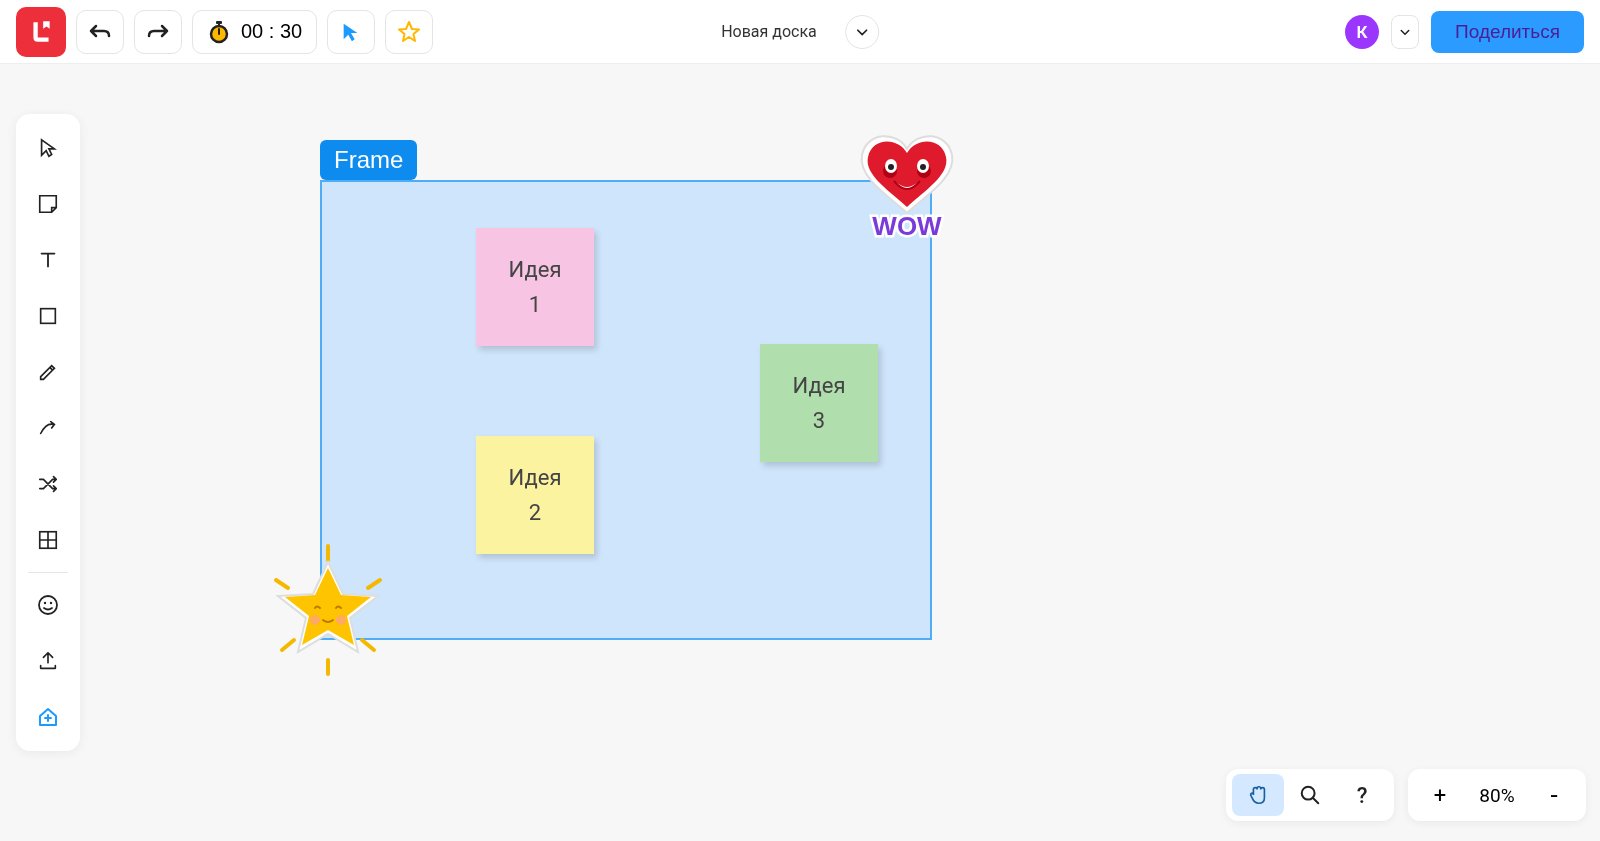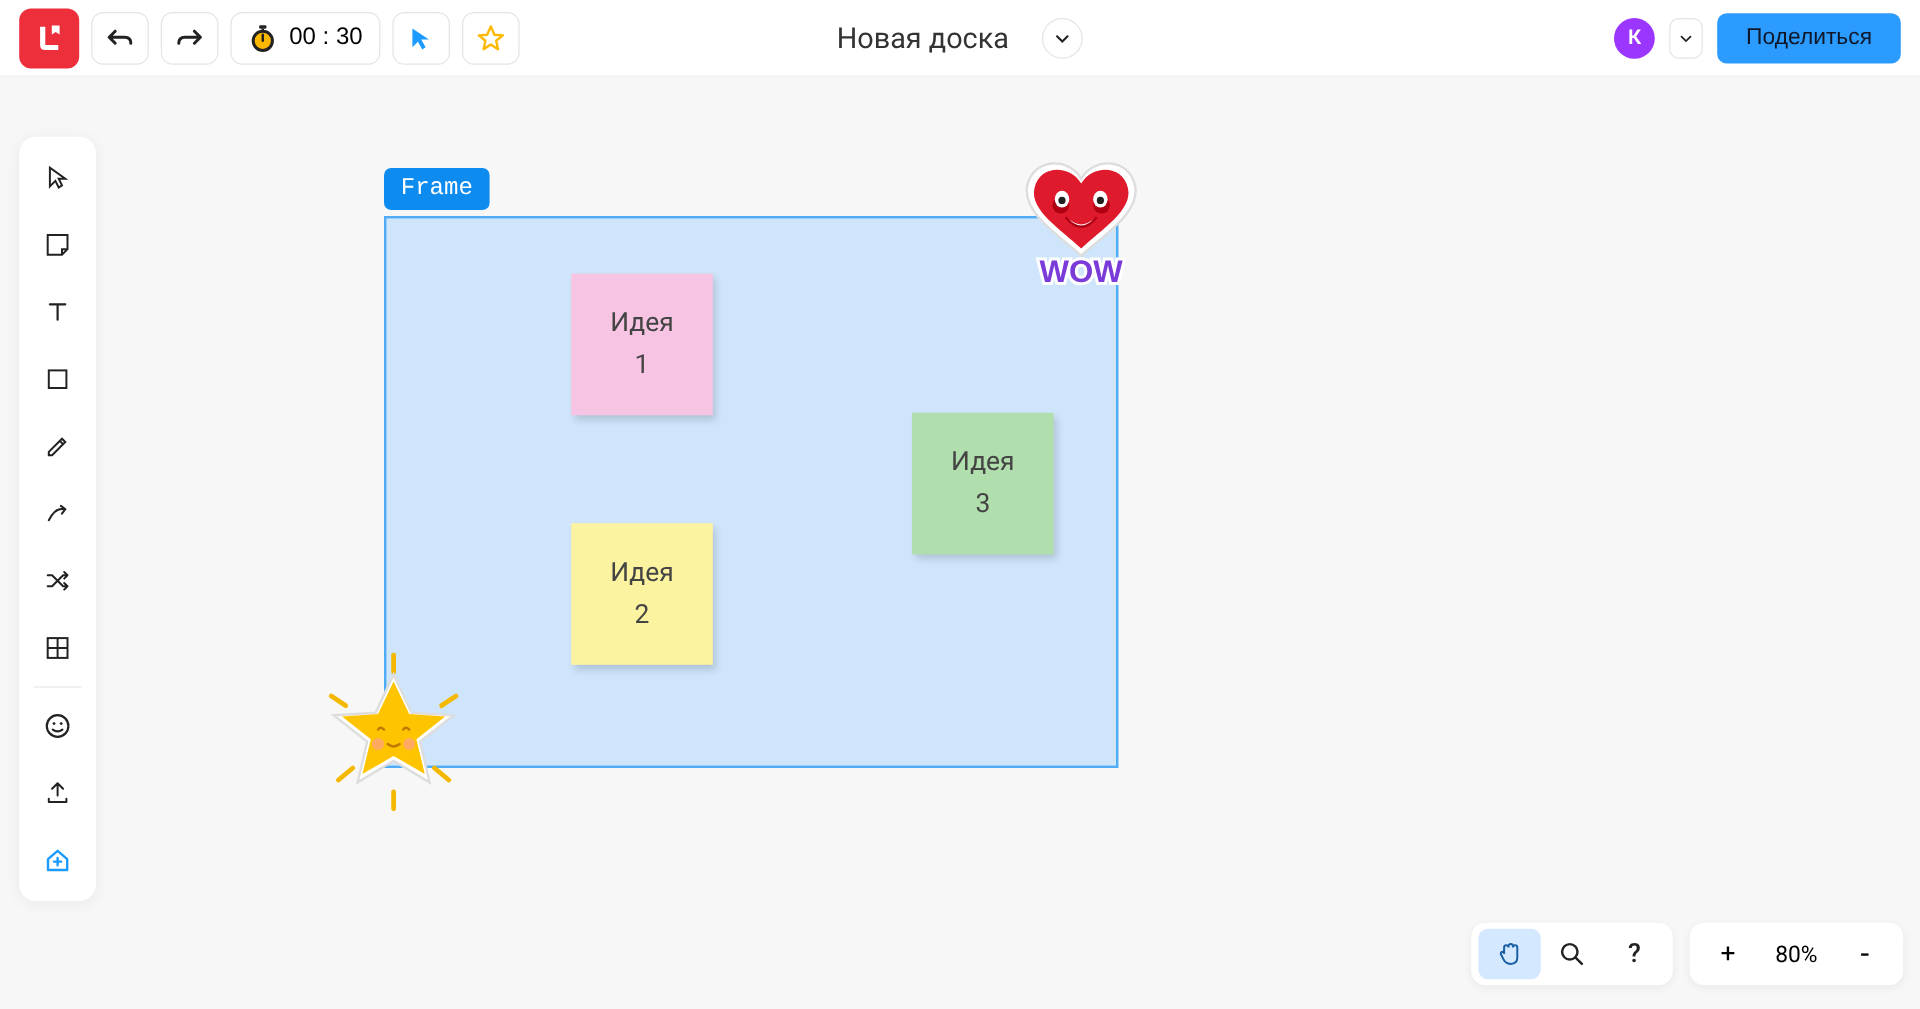--- a/index.html
+++ b/index.html
@@ -43,21 +43,21 @@
 .timer-btn { padding: 0 14px; gap: 10px; font-size: 20px; font-weight: 500; }
 .ptr-btn, .star-btn { width: 48px; }
 
 .title-wrap {
   position: absolute;
   left: 50%;
   transform: translateX(-50%);
   display: flex;
   align-items: center;
   gap: 28px;
-  font-size: 24px;
+  font-size: 16px;
   color: #333;
 }
 .title-drop {
   width: 34px; height: 34px;
   border: 1px solid #e4e4e4;
   border-radius: 50%;
   display:flex; align-items:center; justify-content:center;
 }
 
 .right-group {
@@ -79,21 +79,21 @@
   width: 28px; height: 34px;
   border: 1px solid #e4e4e4;
   border-radius: 8px;
   display:flex; align-items:center; justify-content:center;
 }
 .share-btn {
   height: 42px;
   padding: 0 24px;
   border-radius: 8px;
   background: #2b9bff;
-  color: #0f172a;
+  color: #4c1d95;
   font-size: 19px;
   border: none;
   display:flex; align-items:center; justify-content:center;
   cursor:pointer;
 }
 
 
 .left-toolbar {
   position: absolute;
   left: 16px;
@@ -120,24 +120,24 @@
   margin: 4px 0;
 }
 
 
 .frame-label {
   position: absolute;
   left: 320px;
   top: 140px;
   background: #0e8bef;
   color: #fff;
-  font-size: 20px;
+  font-size: 24px;
   padding: 6px 14px;
   border-radius: 6px;
-  font-family: Liberation Mono, monospace;
+  font-family: Liberation Sans, sans-serif;
 }
 .frame {
   position: absolute;
   left: 320px;
   top: 180px;
   width: 612px;
   height: 460px;
   background: #cfe5fb;
   border: 2px solid #4fadf8;
 }
@@ -158,21 +158,21 @@
   text-align: center;
   margin-left: 36px;
 }
 .note-pink { background: #f7c5e3; left: 440px; top: 228px; }
 .note-yellow { background: #fcf3a0; left: 440px; top: 436px; }
 .note-green { background: #b0deac; left: 724px; top: 344px; }
 
 
 .sticker {
   position: absolute;
-  display:flex; align-items:center; justify-content:flex-start;
+  display:flex; align-items:center; justify-content:flex-end;
 }
 .sticker-heart { left: 836px; top: 122px; width: 136px; height: 136px; }
 .sticker-star { left: 258px; top: 540px; width: 140px; height: 140px; }
 
 
 .bottom-controls {
   position: absolute;
   right: 14px;
   bottom: 20px;
   display: flex;

